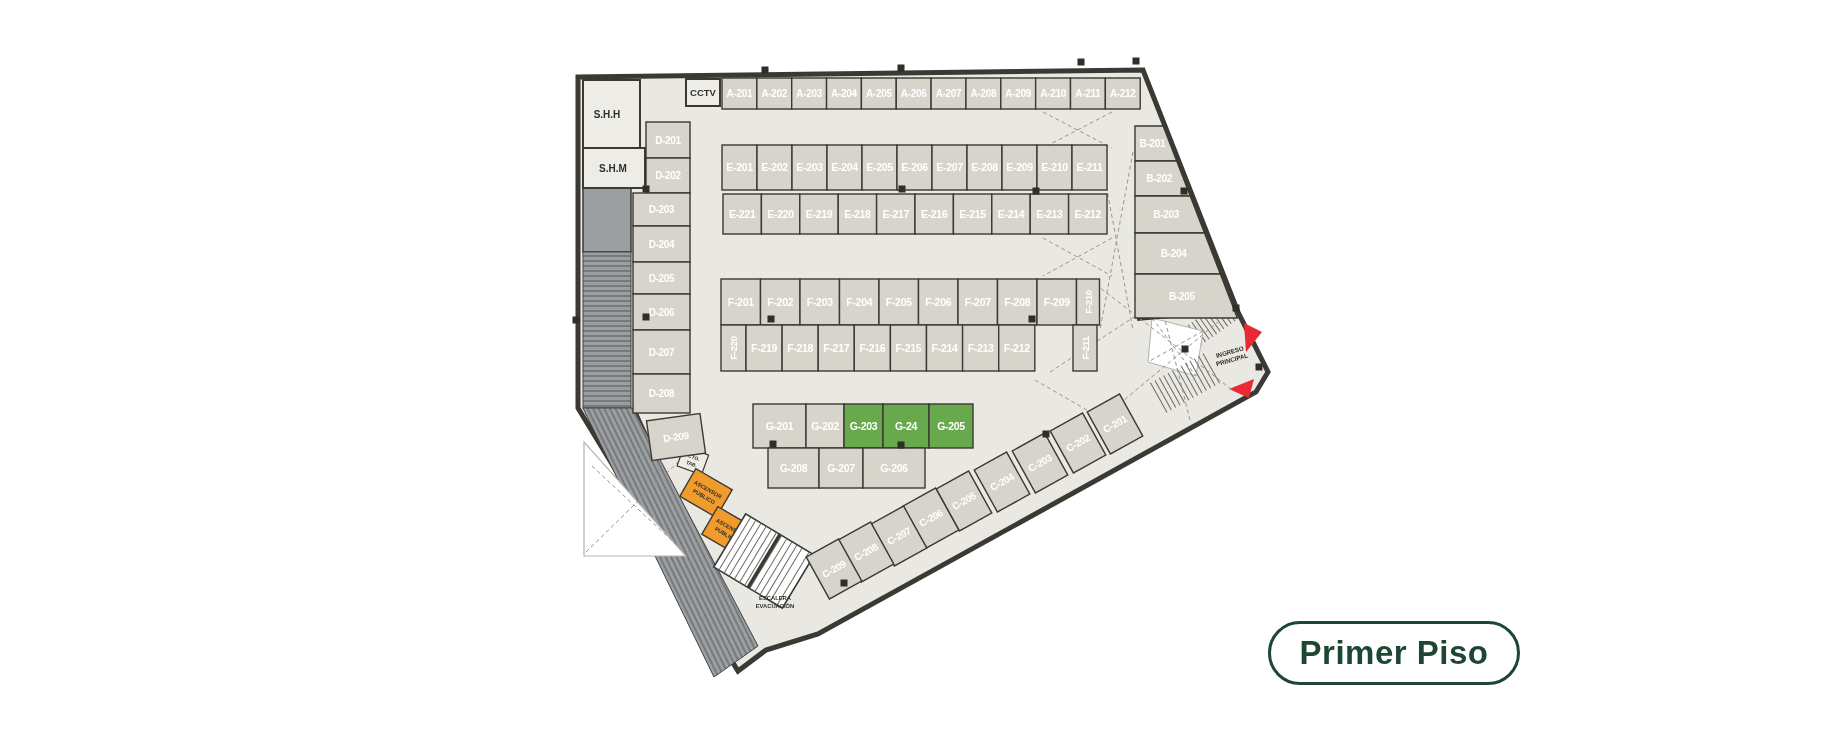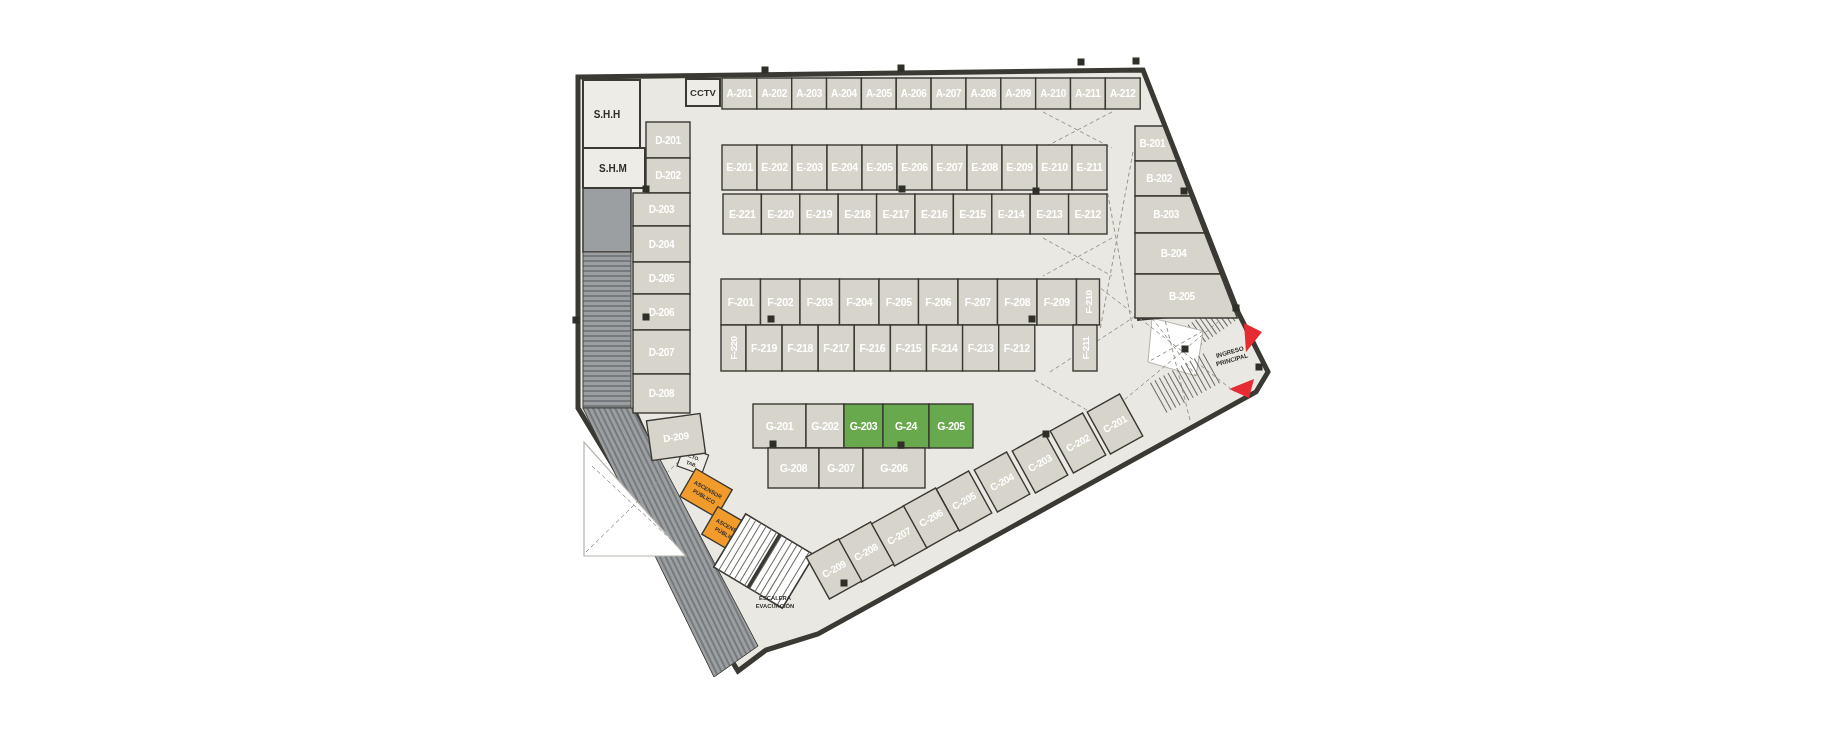--- a/index.html
+++ b/index.html
@@ -509,13 +509,16 @@
         <rect x="1180.5" y="187.5" width="7" height="7"></rect>
         <rect x="1232.5" y="304.5" width="7" height="7"></rect>
         <rect x="1255.5" y="363.5" width="7" height="7"></rect>
         <rect x="1181.5" y="345.5" width="7" height="7"></rect>
         <rect x="1042.5" y="430.5" width="7" height="7"></rect>
         <rect x="840.5" y="579.5" width="7" height="7"></rect>
         <rect x="642.5" y="313.5" width="7" height="7"></rect>
       </g>
 </svg>
 
+<div class="badge">
+  <span>Primer Piso</span>
 </div>
+</div>
 
 </body></html>

